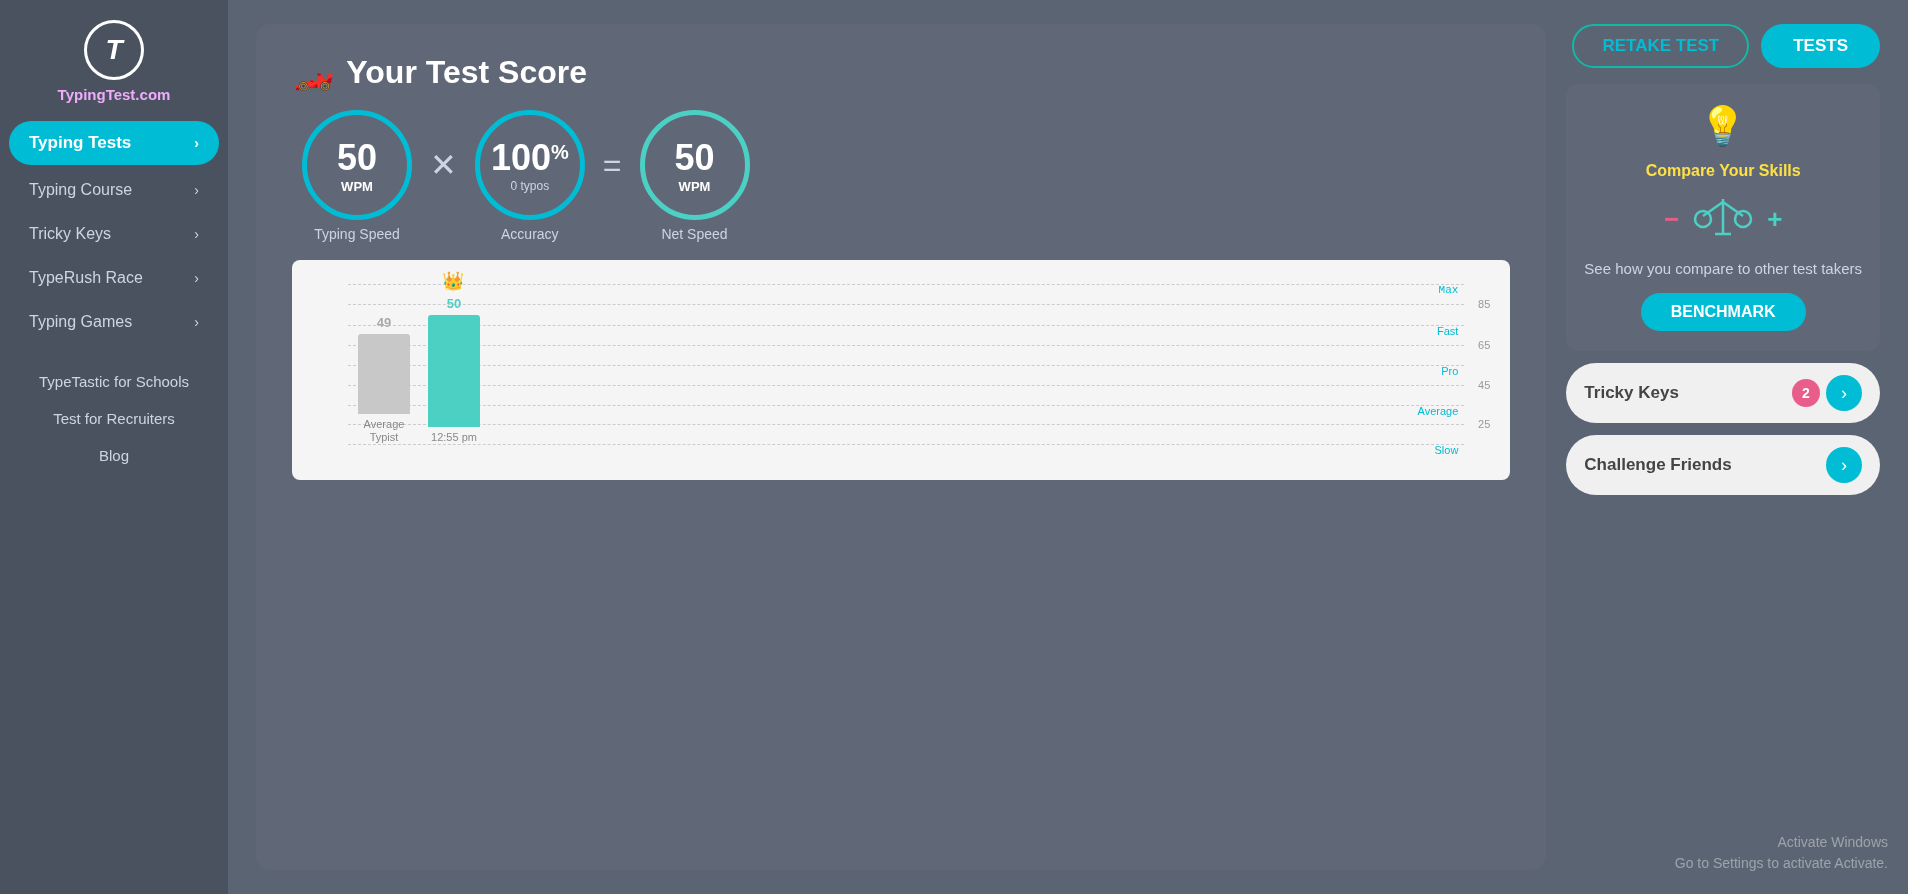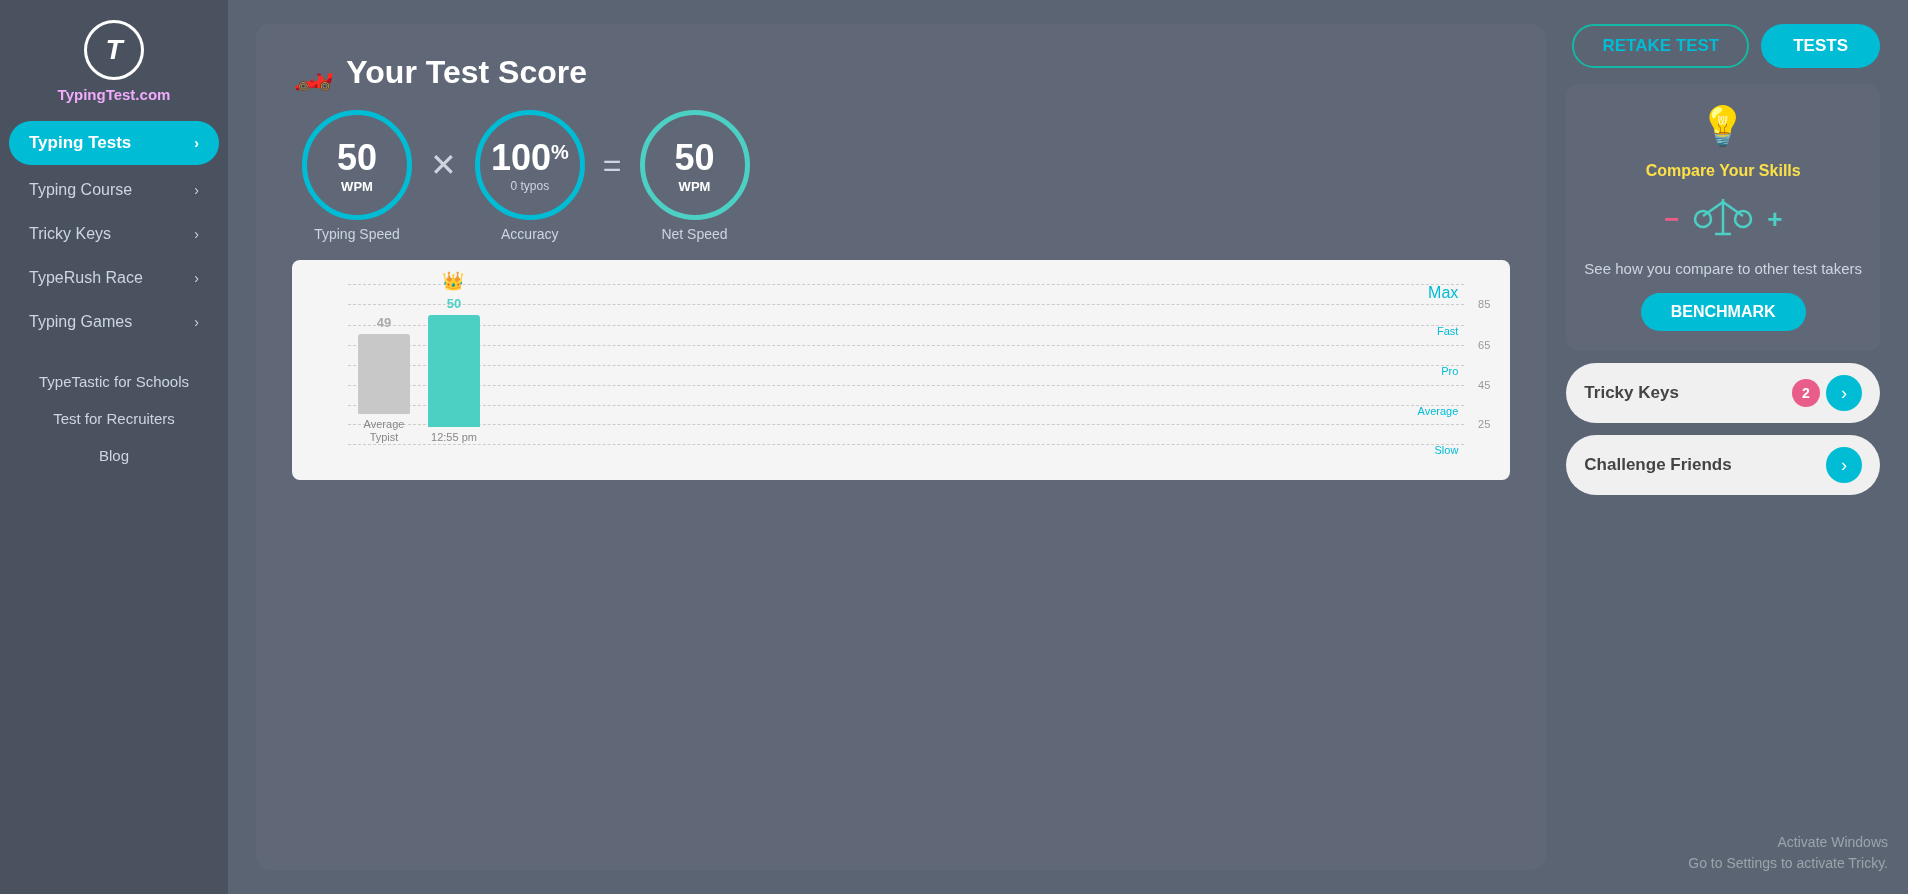--- a/index.html
+++ b/index.html
@@ -494,21 +494,21 @@
           <div class="chart-dashed-line" style="top:56%;"></div>
           <div class="chart-dashed-line" style="top:66%;"></div>
           <div class="chart-dashed-line" style="top:76%;"></div>
           <div class="chart-dashed-line" style="top:86%;"></div>
 
           <span class="chart-label-right" style="top:15%;">85</span>
           <span class="chart-label-right" style="top:36%;">65</span>
           <span class="chart-label-right" style="top:56%;margin-left:20px;">45</span>
           <span class="chart-label-right" style="top:76%;">25</span>
 
-          <span class="chart-label-left" style="top:5%; color:#00bcd4; font-size:16px;">Max</span>
+          <span class="chart-label-left" style="top:5%; color:#00bcd4; font-size:11px;font-family:Liberation Mono, monospace;">Max</span>
           <span class="chart-label-left" style="top:26%; color:#00bcd4; font-size:11px;">Fast</span>
           <span class="chart-label-left" style="top:46%; color:#00bcd4; font-size:11px;">Pro</span>
           <span class="chart-label-left" style="top:66%; color:#00bcd4; font-size:11px;">Average</span>
           <span class="chart-label-left" style="top:86%; color:#00bcd4; font-size:11px;">Slow</span>
 
           <div class="bars-container">
 
             <div class="bar-group">
               <span class="bar-value-avg">49</span>
               <div class="bar-avg" style="height:80px;"></div>
@@ -568,14 +568,14 @@
         <span class="action-row-label">Challenge Friends</span>
         <div class="action-row-arrow">›</div>
       </div>
     </div>
 
   </div>
 </div>
 
 <div id="activate-windows">
   <div>Activate Windows</div>
-  <div>Go to Settings to activate Tricky.</div>
+  <div>Go to Settings to activate Activate.</div>
 </div>
 
 </body></html>

